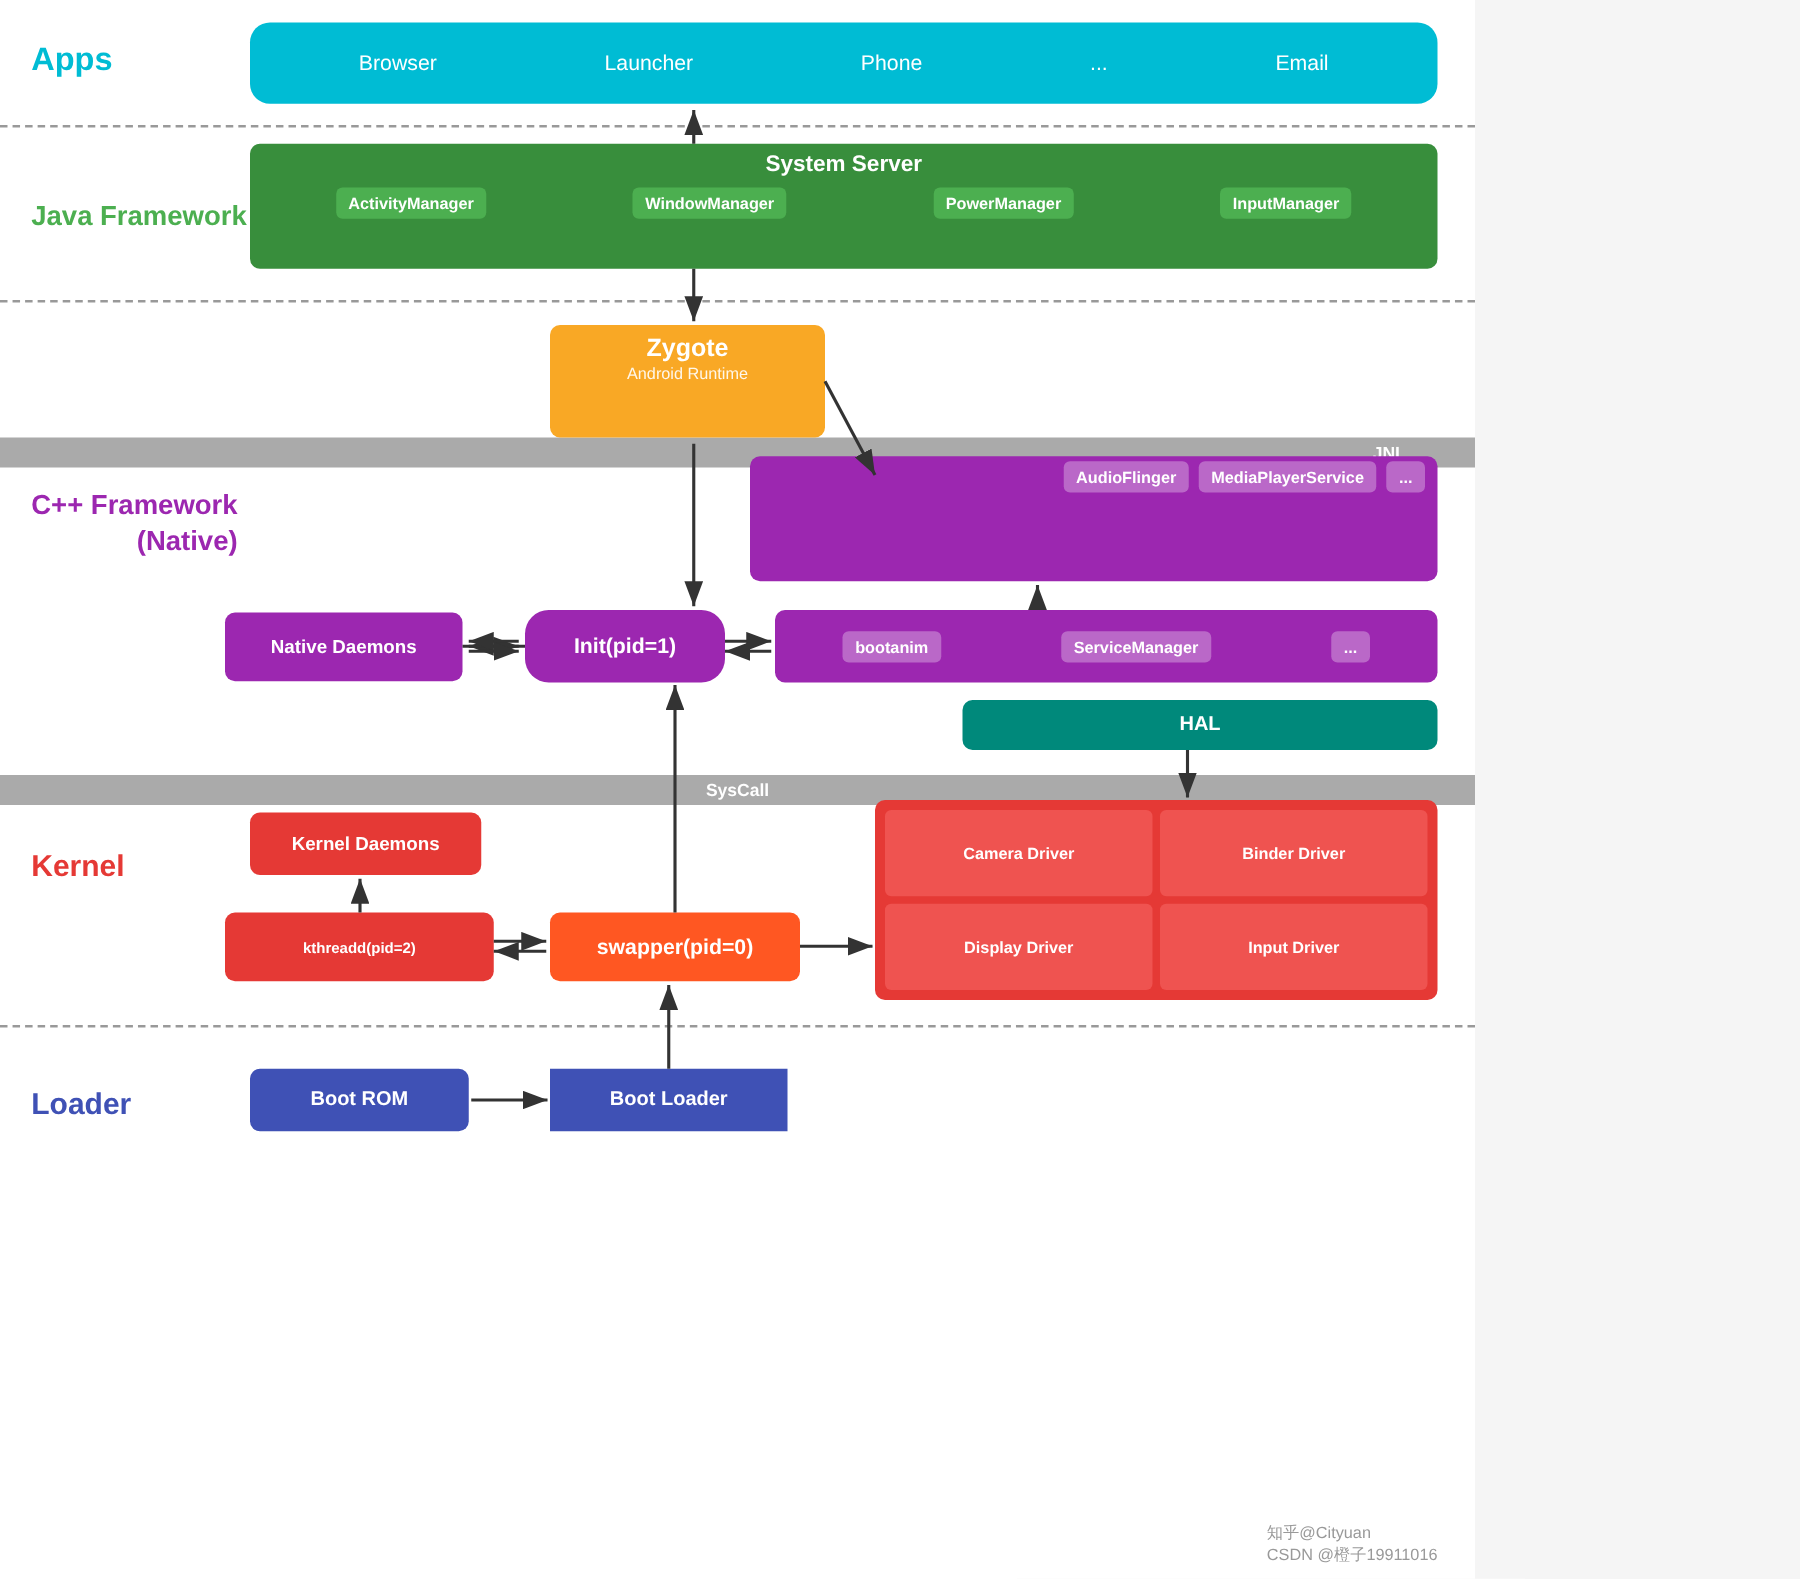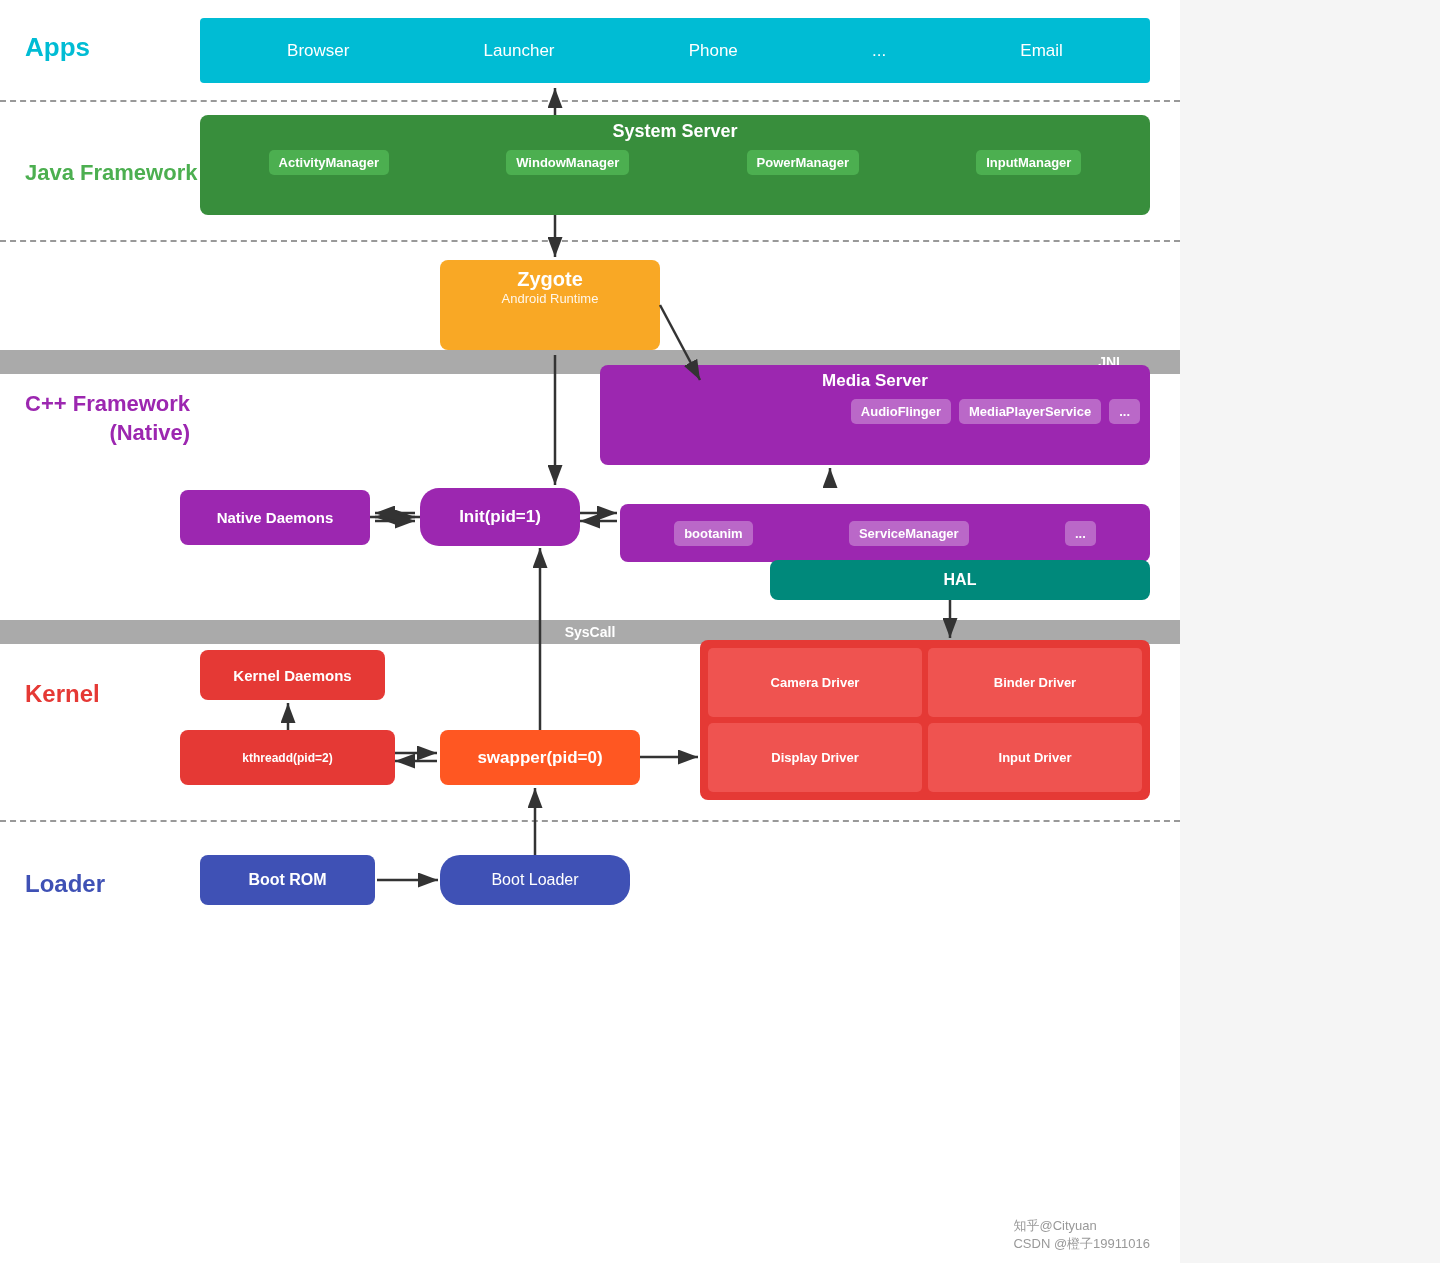--- a/index.html
+++ b/index.html
@@ -42,21 +42,21 @@
       font-size: 26px;
     }
 
     .app-container {
       position: absolute;
       top: 15px;
       left: 200px;
       right: 30px;
       height: 70px;
       background: #00bcd4;
-      border-radius: 4px;
+      border-radius: 16px;
       display: flex;
       align-items: center;
       justify-content: space-around;
       padding: 0 20px;
     }
 
     .app-item {
       color: white;
       font-size: 17px;
       font-weight: normal;
@@ -289,28 +289,28 @@
       display: flex;
       align-items: center;
       justify-content: center;
       color: white;
       font-size: 16px;
       font-weight: bold;
     }
 
     .boot-loader-box {
       background: #3f51b5;
-      border-radius: 20px;
+      border-radius: 0;
       position: absolute;
       display: flex;
       align-items: center;
       justify-content: center;
       color: white;
       font-size: 16px;
-      font-weight: normal;
+      font-weight: bold;
     }
 
     
     .arrows-svg {
       position: absolute;
       top: 0;
       left: 0;
       width: 100%;
       height: 100%;
       pointer-events: none;
@@ -396,33 +396,32 @@
   </div>
 
   <span class="layer-label cpp-label" style="top:390px; left:25px; line-height:1.3;">C++ Framework<br>(Native)</span>
 
   <div class="zygote-box" style="top:260px; left:440px; width:220px; height:90px;">
     <div class="zygote-title">Zygote</div>
     <div class="zygote-sub">Android Runtime</div>
   </div>
 
   <div class="media-server-container" style="top:365px; left:600px; right:30px; height:100px;">
-    <div class="ms-title">Media Server</div>
     <div class="ms-items">
       <div class="ms-item">AudioFlinger</div>
       <div class="ms-item">MediaPlayerService</div>
       <div class="ms-item">...</div>
     </div>
   </div>
 
   <div class="native-daemons-box" style="top:490px; left:180px; width:190px; height:55px;">Native Daemons</div>
 
   <div class="init-box" style="top:488px; left:420px; width:160px; height:58px;">Init(pid=1)</div>
 
-  <div class="services-container" style="top:504px; left:620px; right:30px; height:58px;">
+  <div class="services-container" style="top:488px; left:620px; right:30px; height:58px;">
     <div class="svc-item">bootanim</div>
     <div class="svc-item">ServiceManager</div>
     <div class="svc-item">...</div>
   </div>
 
   <div class="hal-box" style="top:560px; left:770px; right:30px; height:40px;">HAL</div>
 
   <div class="dashed-line" style="top:620px;"></div>
 
   <div class="gray-bar-syscall" style="top:620px;">

